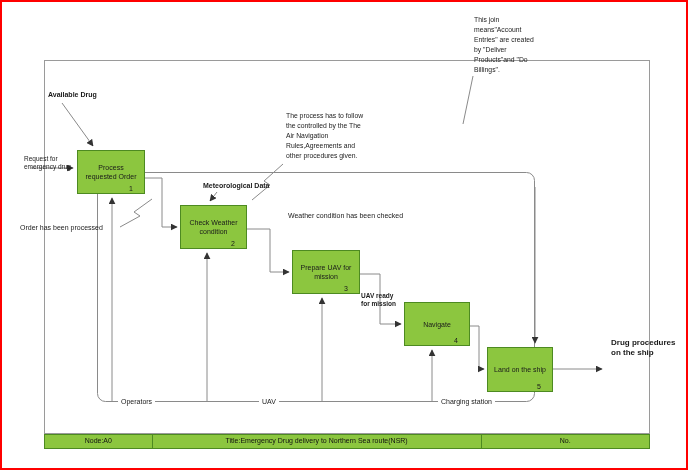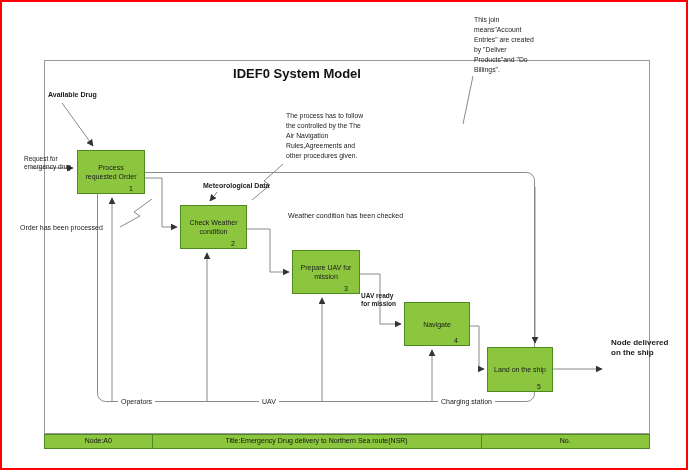--- a/index.html
+++ b/index.html
@@ -77,21 +77,20 @@
     <path class="ln" d="M110,400 V196" marker-end="url(#arrow)"></path>
     <path class="ln" d="M205,400 V251" marker-end="url(#arrow)"></path>
     <path class="ln" d="M320,400 V296" marker-end="url(#arrow)"></path>
     <path class="ln" d="M430,400 V348" marker-end="url(#arrow)"></path>
 
     <path class="ln" d="M150,197 L132,210 L138,214 L118,225"></path>
     <path class="ln" d="M281,162 L262,179 L268,183 L250,198"></path>
     <path class="ln" d="M471,74 L461,122"></path>
   </svg>
 
-  <div class="ttl">IDEF0 System Model</div>
 
   <div class="note" style="left:472px;top:13px;width:92px;">This join
 means"Account
 Entries" are created
 by "Deliver
 Products"and "Do
 Billings".</div>
   <div class="note" style="left:284px;top:109px;width:108px;">The process has to follow
 the controlled by the The
 Air Navigation
@@ -123,21 +122,21 @@
   </div>
 
   <div class="lab bold" style="left:46px;top:88px;">Available Drug</div>
   <div class="lab" style="left:22px;top:153px;font-size:6.5px;line-height:8px;">Request for
 emergency drug</div>
   <div class="lab" style="left:18px;top:221px;">Order has been processed</div>
   <div class="lab bold" style="left:201px;top:179px;">Meteorological Data</div>
   <div class="lab" style="left:286px;top:209px;">Weather condition has been checked</div>
   <div class="lab bold" style="left:359px;top:290px;font-size:6.5px;line-height:8px;">UAV ready
 for mission</div>
-  <div class="lab bold" style="left:609px;top:336px;font-size:8px;line-height:10px;">Node delivered
+  <div class="lab bold" style="left:609px;top:336px;font-size:8px;line-height:10px;">Drug procedures
 on the ship</div>
 
   <div class="lab online" style="left:116px;top:394px;">Operators</div>
   <div class="lab online" style="left:257px;top:394px;">UAV</div>
   <div class="lab online" style="left:436px;top:394px;">Charging station</div>
 
   <div class="footer">
     <div class="fcell" style="width:108px;">Node:A0</div>
     <div class="fcell" style="width:330px;">Title:Emergency Drug delivery to Northern Sea route(NSR)</div>
     <div class="fcell" style="width:168px;">No.</div>

